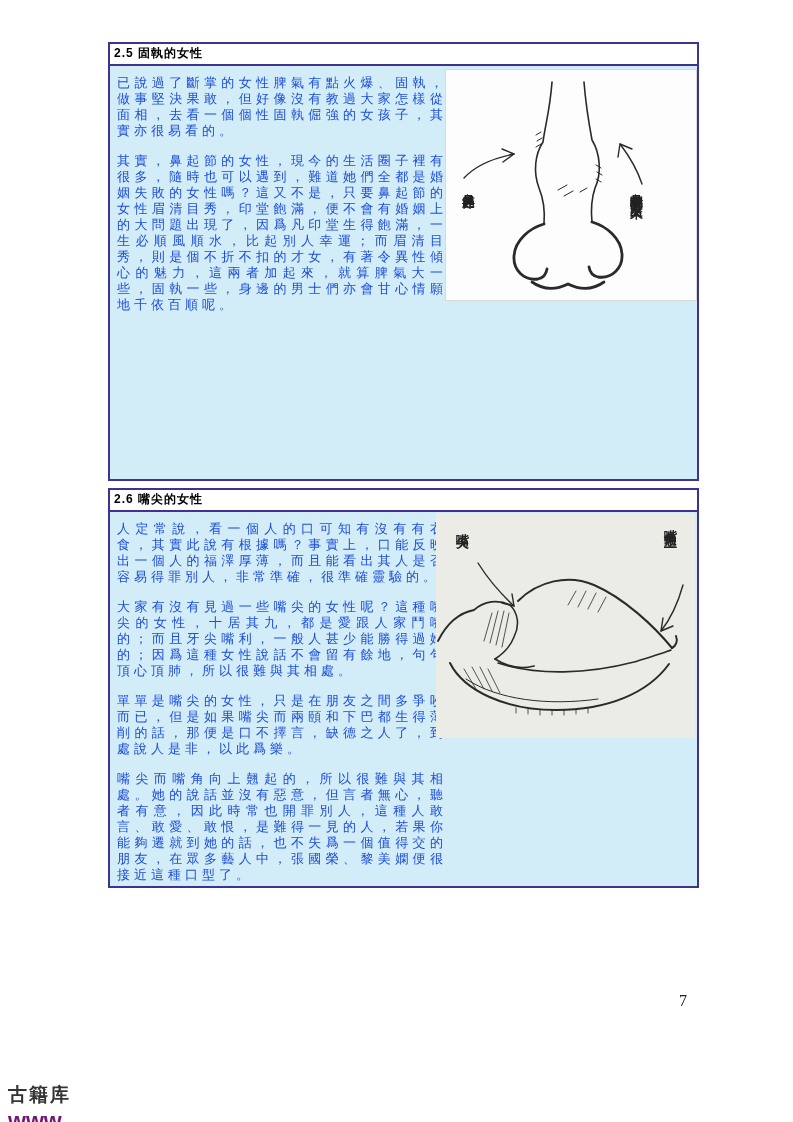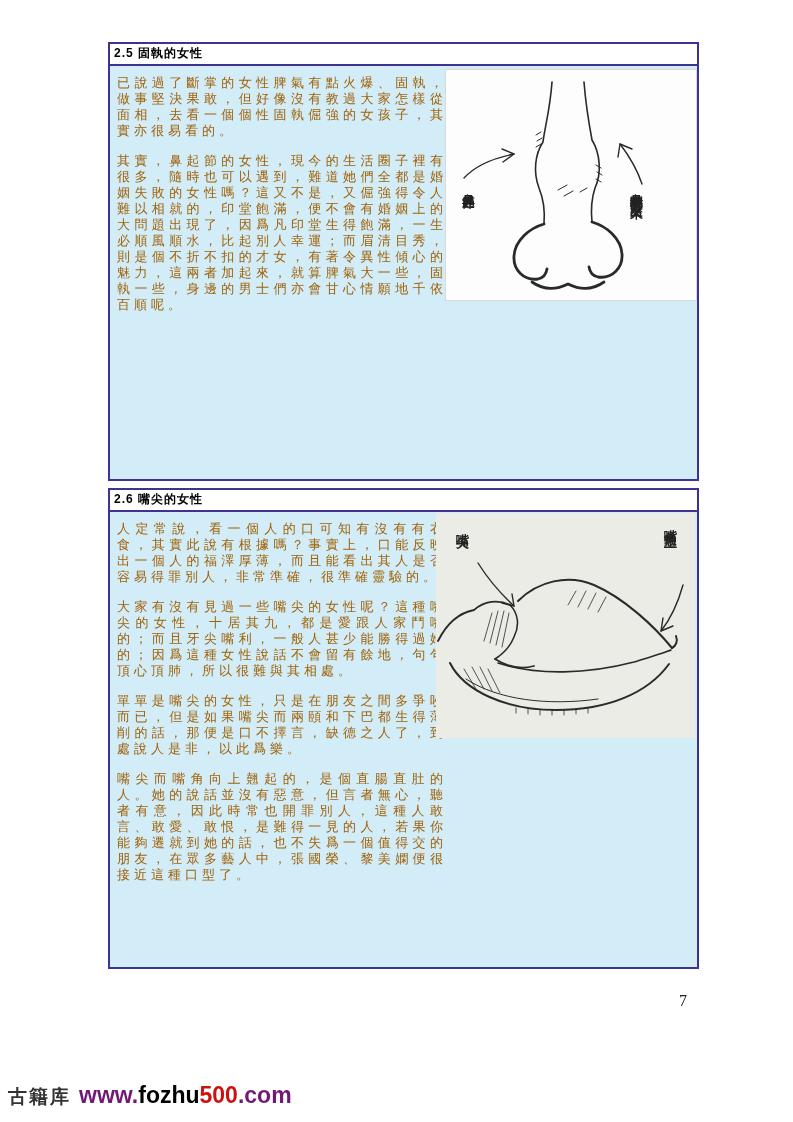--- a/index.html
+++ b/index.html
@@ -14,21 +14,21 @@
   .section-header{
     background:#ffffff;border-bottom:2px solid #3d3492;
     font-size:12px;font-weight:bold;color:#000;
     padding:1px 4px 2px 4px;letter-spacing:1px;
     font-family:"Liberation Sans",sans-serif;
   }
   .section-body{position:relative;}
   .text-col{
     position:absolute;left:7px;top:9px;width:330px;
     font-size:13px;line-height:16px;letter-spacing:4px;
-    text-align:justify;color:#a16207;
+    text-align:justify;color:#1d4ed8;
     font-family:"Liberation Serif","DejaVu Serif",serif;
   }
   .text-col p{margin:0 0 14px 0;}
   .text-col p:last-child{margin-bottom:0;}
   .figure{
     position:absolute;box-sizing:border-box;
   }
   .fig-nose{
     left:335px;top:3px;width:252px;height:232px;
     background:#fdfdfd;border:1px solid #d9d9d9;
@@ -47,21 +47,21 @@
   .nose-label-right{left:182px;top:112px;height:66px;}
   .lips-label-left{left:18px;top:10px;height:40px;}
   .lips-label-right{left:226px;top:6px;height:70px;}
   .page-number{
     position:absolute;left:679px;top:992px;
     font-family:"Liberation Serif","DejaVu Serif",serif;
     font-size:16px;color:#222;
   }
   .watermark{
     position:absolute;left:8px;top:1082px;height:28px;
-    display:flex;align-items:baseline;white-space:nowrap;
+    display:flex;align-items:baseline;white-space:nowrap;flex-direction:column;
   }
   .wm-cjk{
     font-weight:bold;font-size:19px;color:#333;letter-spacing:2px;
     margin-right:8px;
     font-family:"Liberation Sans",sans-serif;
   }
   .wm-url{font-weight:bold;font-size:23px;font-family:"Liberation Sans",sans-serif;}
   .wm-dark{color:#701a75;}
   .wm-green{color:#000000;}
   .wm-red{color:#cc1111;}
@@ -70,21 +70,21 @@
 </head>
 <body>
 
 <div id="page">
 
   <div class="section-box" style="top:42px;height:439px;">
     <div class="section-header">2.5 固執的女性</div>
     <div class="section-body" style="height:416px;">
       <div class="text-col">
         <p>已說過了斷掌的女性脾氣有點火爆、固執，做事堅決果敢，但好像沒有教過大家怎樣從面相，去看一個個性固執倔強的女孩子，其實亦很易看的。</p>
-        <p>其實，鼻起節的女性，現今的生活圈子裡有很多，隨時也可以遇到，難道她們全都是婚姻失敗的女性嗎？這又不是，又倔強得令人難以相就的，印堂飽滿，便不會有婚姻上的大問題出現了，因爲凡印堂生得飽滿，一生必順風順水，比起別人幸運；而眉清目秀，則是個不折不扣的才女，有著令異性傾心的魅力，這兩者加起來，就算脾氣大一些，固執一些，身邊的男士們亦會甘心情願地千依百順呢。</p>
+        <p>其實，鼻起節的女性，現今的生活圈子裡有很多，隨時也可以遇到，難道她們全都是婚姻失敗的女性嗎？這又不是，只要鼻起節的女性眉清目秀，印堂飽滿，便不會有婚姻上的大問題出現了，因爲凡印堂生得飽滿，一生必順風順水，比起別人幸運；而眉清目秀，則是個不折不扣的才女，有著令異性傾心的魅力，這兩者加起來，就算脾氣大一些，固執一些，身邊的男士們亦會甘心情願地千依百順呢。</p>
       </div>
 
       <div class="figure fig-nose">
         <svg class="fig-svg" width="250" height="230" viewBox="0 0 250 230">
 
           <path d="M106,12 C104,40 99,56 97,72 C89,84 87,102 93,118 C98,130 99,142 98,154" stroke-width="1.6"></path>
           <path d="M138,12 C140,38 143,54 146,70 C154,83 156,103 149,118 C145,130 145,142 146,152" stroke-width="1.6"></path>
 
           <path d="M95,62 l-5,3 M96,68 l-5,3 M95,74 l-5,3" stroke-width="1"></path>
           <path d="M150,95 l5,3 M151,102 l5,3 M150,109 l5,3" stroke-width="1"></path>
@@ -104,28 +104,28 @@
             <path d="M196,114 C191,99 184,87 174,74" stroke-width="1.4"></path>
             <path d="M174,74 L172,87 M174,74 L186,79" stroke-width="1.4"></path>
           </g>
         </svg>
         <div class="v-label nose-label-left">鼻起節</div>
         <div class="v-label nose-label-right">鼻中間有骨突出來</div>
       </div>
     </div>
   </div>
 
-  <div class="section-box" style="top:488px;height:481px;">
+  <div class="section-box" style="top:488px;height:400px;">
     <div class="section-header">2.6 嘴尖的女性</div>
     <div class="section-body" style="height:474px;">
       <div class="text-col">
         <p>人定常說，看一個人的口可知有沒有有衣食，其實此說有根據嗎？事實上，口能反映出一個人的福澤厚薄，而且能看出其人是否容易得罪別人，非常準確，很準確靈驗的。</p>
         <p>大家有沒有見過一些嘴尖的女性呢？這種嘴尖的女性，十居其九，都是愛跟人家鬥嘴的；而且牙尖嘴利，一般人甚少能勝得過她的；因爲這種女性說話不會留有餘地，句句頂心頂肺，所以很難與其相處。</p>
         <p>單單是嘴尖的女性，只是在朋友之間多爭吵而已，但是如果嘴尖而兩頤和下巴都生得薄削的話，那便是口不擇言，缺德之人了，到處說人是非，以此爲樂。</p>
-        <p>嘴尖而嘴角向上翹起的，是個直腸直肚的人。她的說話並沒有惡意，但言者無心，聽者有意，因此時常也開罪別人，這種人敢言、敢愛、敢恨，是難得一見的人，若果你能夠遷就到她的話，也不失爲一個值得交的朋友，在眾多藝人中，張國榮、黎美嫻便很接近這種口型了。</p>
+        <p>嘴尖而嘴角向上翹起的，所以很難與其相處。她的說話並沒有惡意，但言者無心，聽者有意，因此時常也開罪別人，這種人敢言、敢愛、敢恨，是難得一見的人，若果你能夠遷就到她的話，也不失爲一個值得交的朋友，在眾多藝人中，張國榮、黎美嫻便很接近這種口型了。</p>
       </div>
 
       <div class="figure fig-lips">
         <svg class="fig-svg" width="259" height="225" viewBox="0 0 259 225">
 
           <path d="M2,128 C10,112 22,100 38,97 C48,88 62,86 74,92" stroke-width="1.8"></path>
 
           <path d="M74,92 C82,100 84,112 78,124 C74,134 67,141 59,146" stroke-width="1.6"></path>
           <path d="M59,146 C70,153 84,157 98,153" stroke-width="1.8"></path>
 

